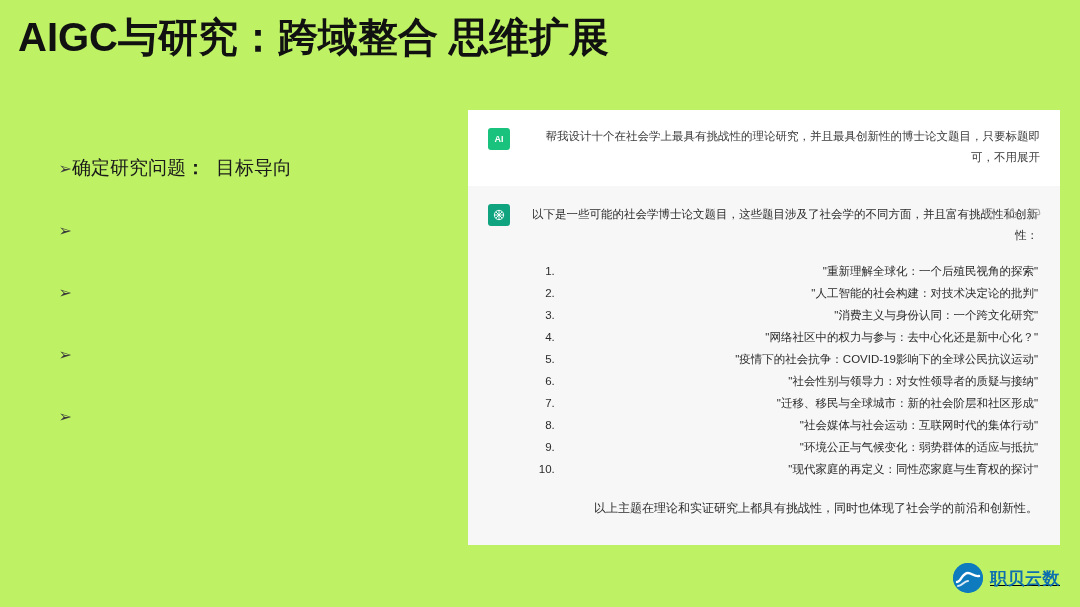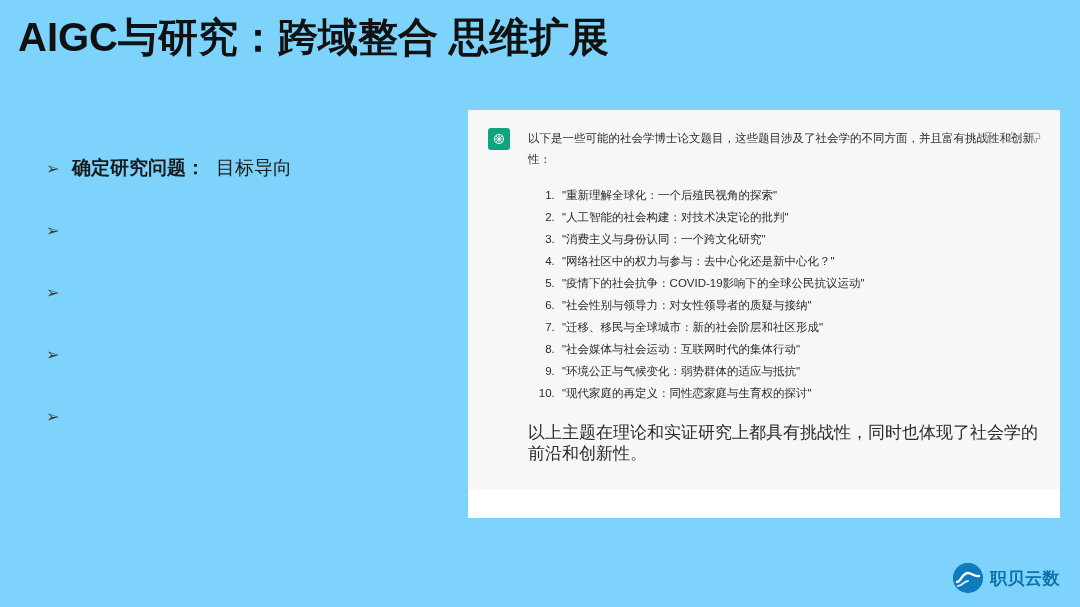--- a/index.html
+++ b/index.html
@@ -7,21 +7,22 @@
     width: 1080px;
     height: 607px;
     background: #ffffff;
     font-family: "Liberation Sans", sans-serif;
     overflow: hidden;
   }
   .slide {
     position: relative;
     width: 1080px;
     height: 607px;
-    background: #7dd3fc;
+    background: #bef264;
+    text-align: right;
   }
 
   
   .title {
     position: absolute;
     left: 18px;
     top: 10px;
     font-size: 40px;
     font-weight: bold;
     color: #111111;
@@ -47,21 +48,21 @@
     color: #3a3a3a;
     font-size: 16px;
     line-height: 26px;
   }
   .bullet-text {
     font-size: 19px;
     color: #1a1a1a;
     white-space: nowrap;
   }
   .bullet-text .lead {
-    font-weight: bold;
+    font-weight: normal;
     margin-top: 40px;
   }
   .bullet-text .sep {
     font-weight: bold;
   }
   .bullet-text .tail {
     font-weight: normal;
     margin-left: 11px;
   }
 
@@ -117,21 +118,21 @@
     list-style: decimal;
   }
   .ol li {
     font-size: 11.5px;
     line-height: 22px;
     color: #2b2b2b;
     padding-left: 4px;
   }
   .closing {
     margin-top: 18px;
-    font-size: 17px;
+    font-size: 12px;
     line-height: 21px;
     color: #2b2b2b;
   }
 
   .msg-actions {
     position: absolute;
     right: 18px;
     top: 20px;
     display: flex;
     gap: 10px;
@@ -140,20 +141,21 @@
   .msg-actions .act { width: 13px; height: 13px; display: block; }
 
   
   .logo {
     position: absolute;
     right: 20px;
     bottom: 14px;
     display: flex;
     align-items: center;
     gap: 7px;
+    text-decoration: underline;
   }
   .logo-mark {
     width: 30px; height: 30px;
     border-radius: 50%;
     background: #0f7bbf;
     display: flex; align-items: center; justify-content: center;
     overflow: hidden;
   }
   .logo-text {
     font-size: 17px;
@@ -191,20 +193,24 @@
     </div>
 
     <div class="bullet-row">
       <span class="bullet-marker">➢</span>
     </div>
 
   </div>
 
   <div class="chat">
 
+    <div class="chat-user">
+      <div class="avatar user">AI</div>
+      <div class="msg-text user">帮我设计十个在社会学上最具有挑战性的理论研究，并且最具创新性的博士论文题目，只要标题即可，不用展开</div>
+    </div>
 
     <div class="chat-assistant">
       <div class="avatar assistant">
         <svg width="14" height="14" viewBox="0 0 24 24" fill="none" stroke="#ffffff" stroke-width="1.6">
           <circle cx="12" cy="12" r="8"></circle>
           <path d="M12 4v16M4 12h16M6.5 6.5l11 11M17.5 6.5l-11 11"></path>
         </svg>
       </div>
 
       <div class="msg-actions">

